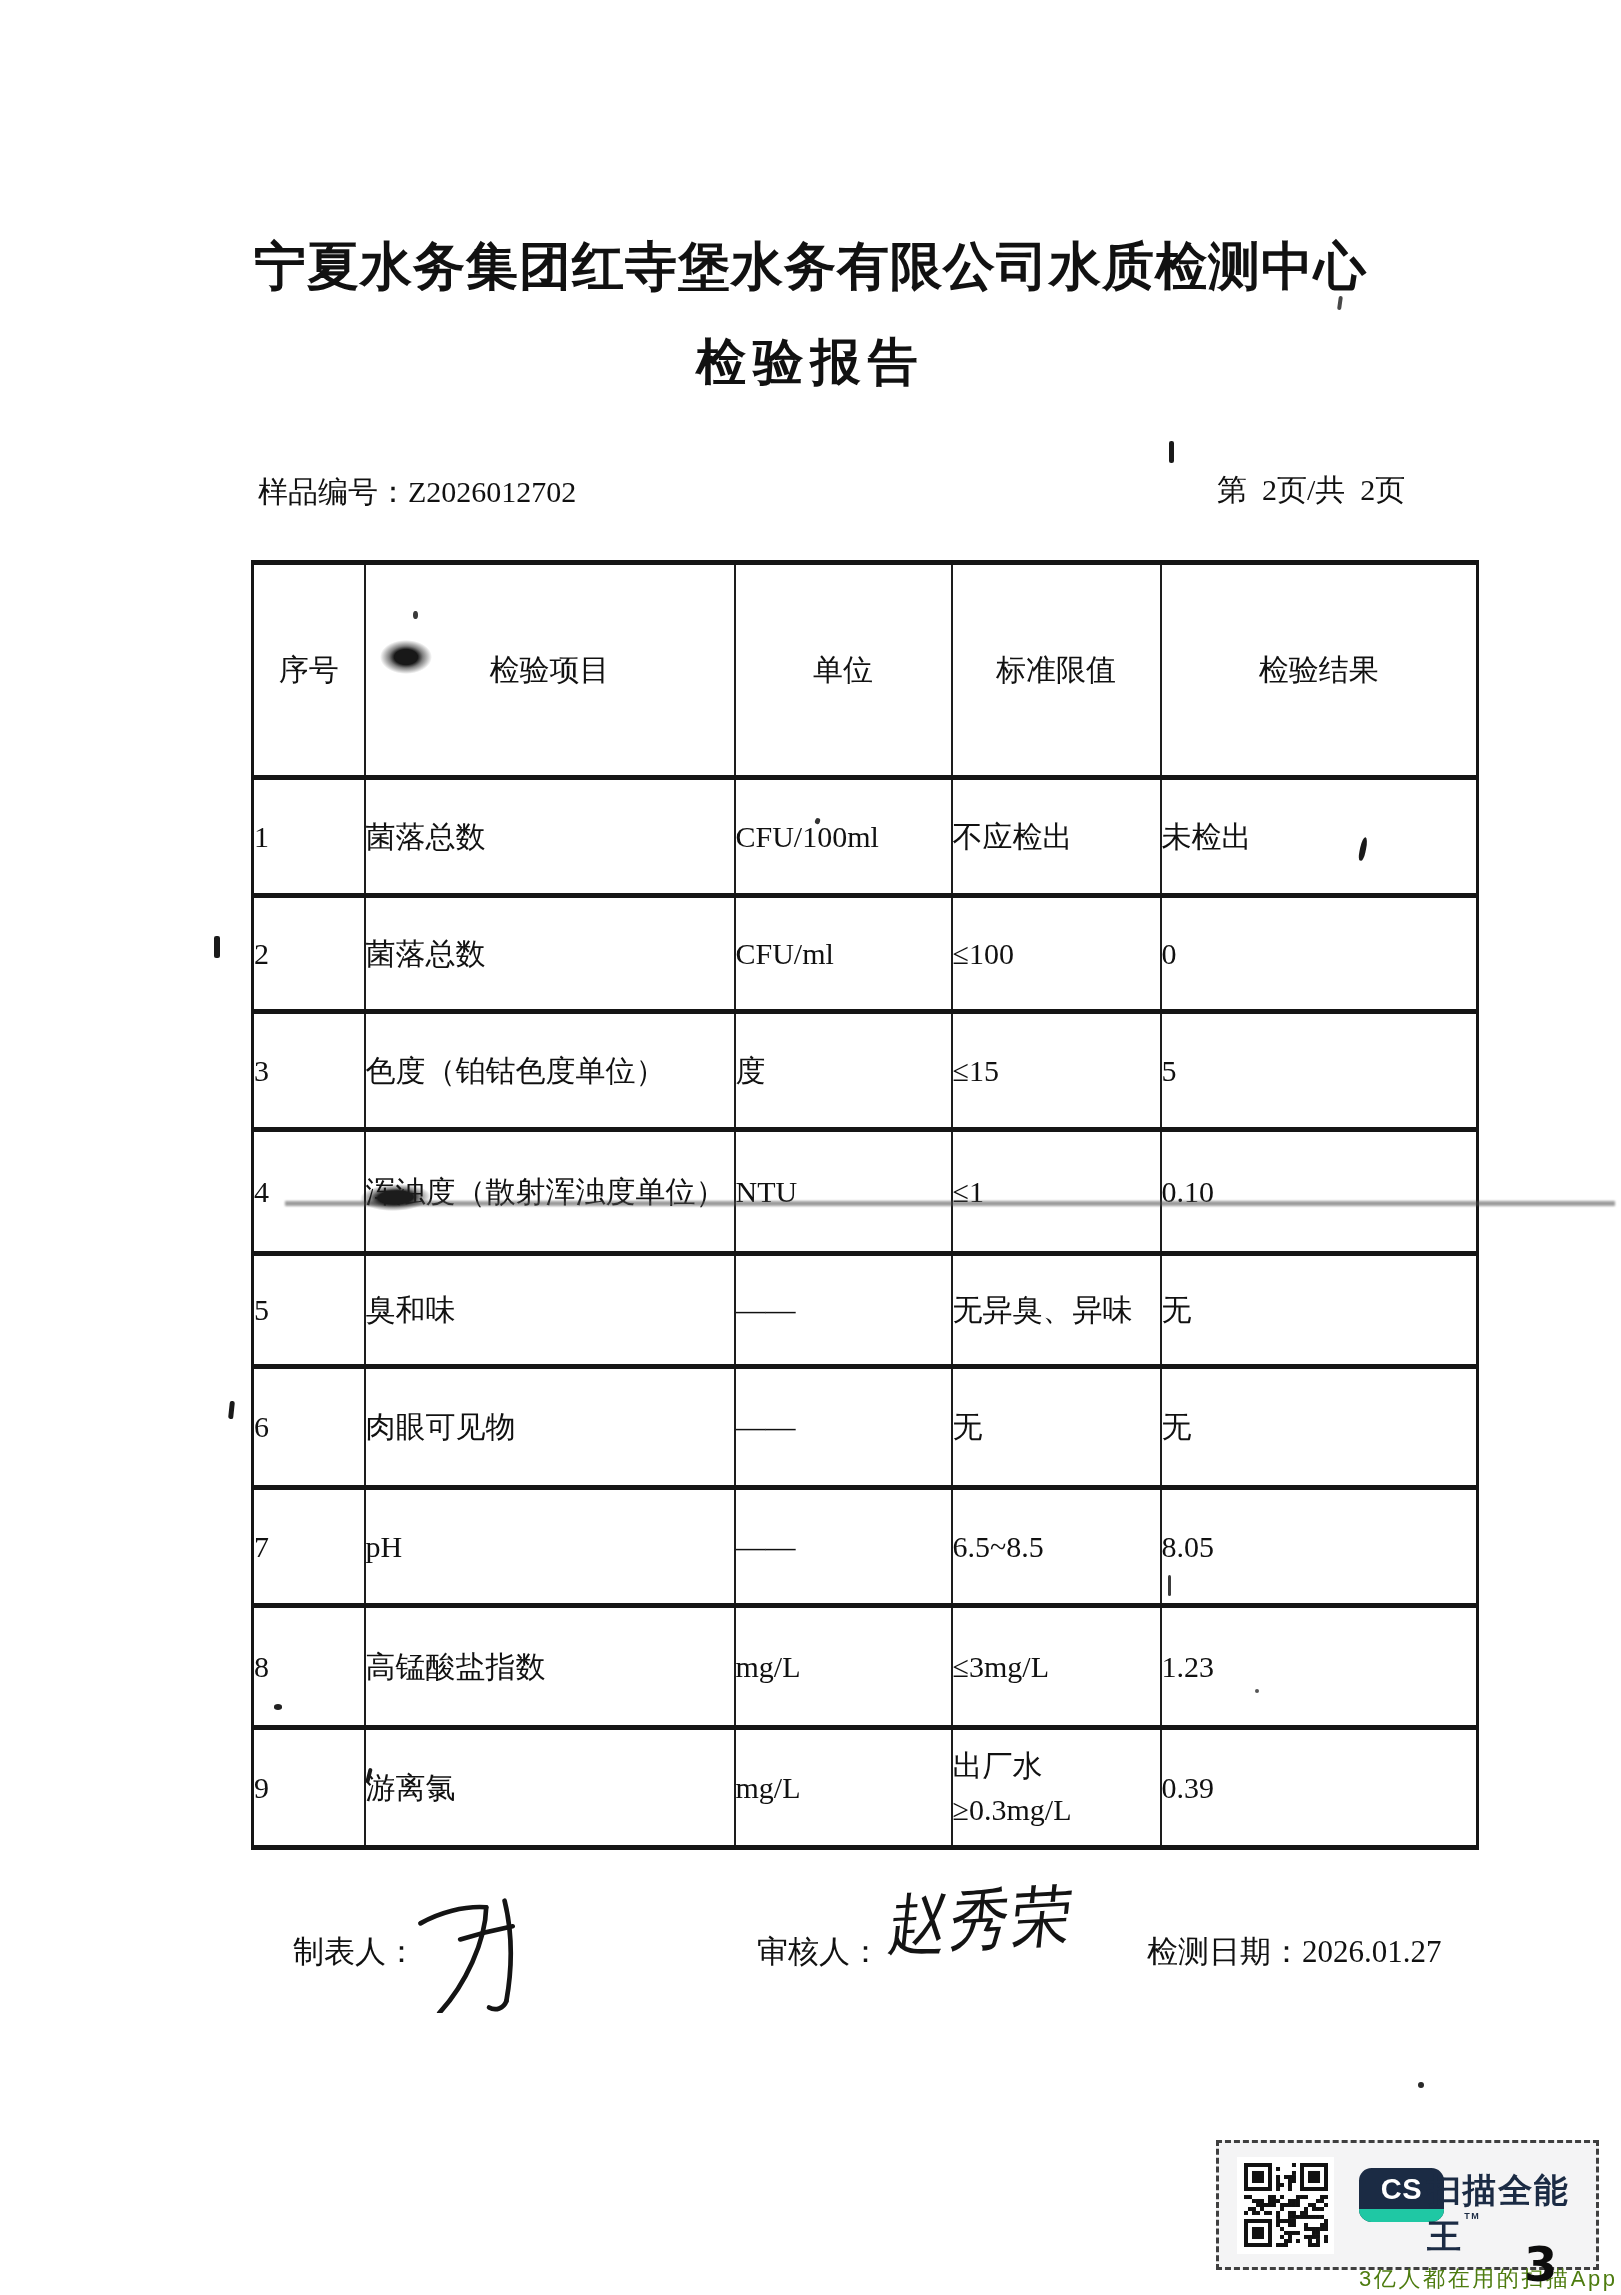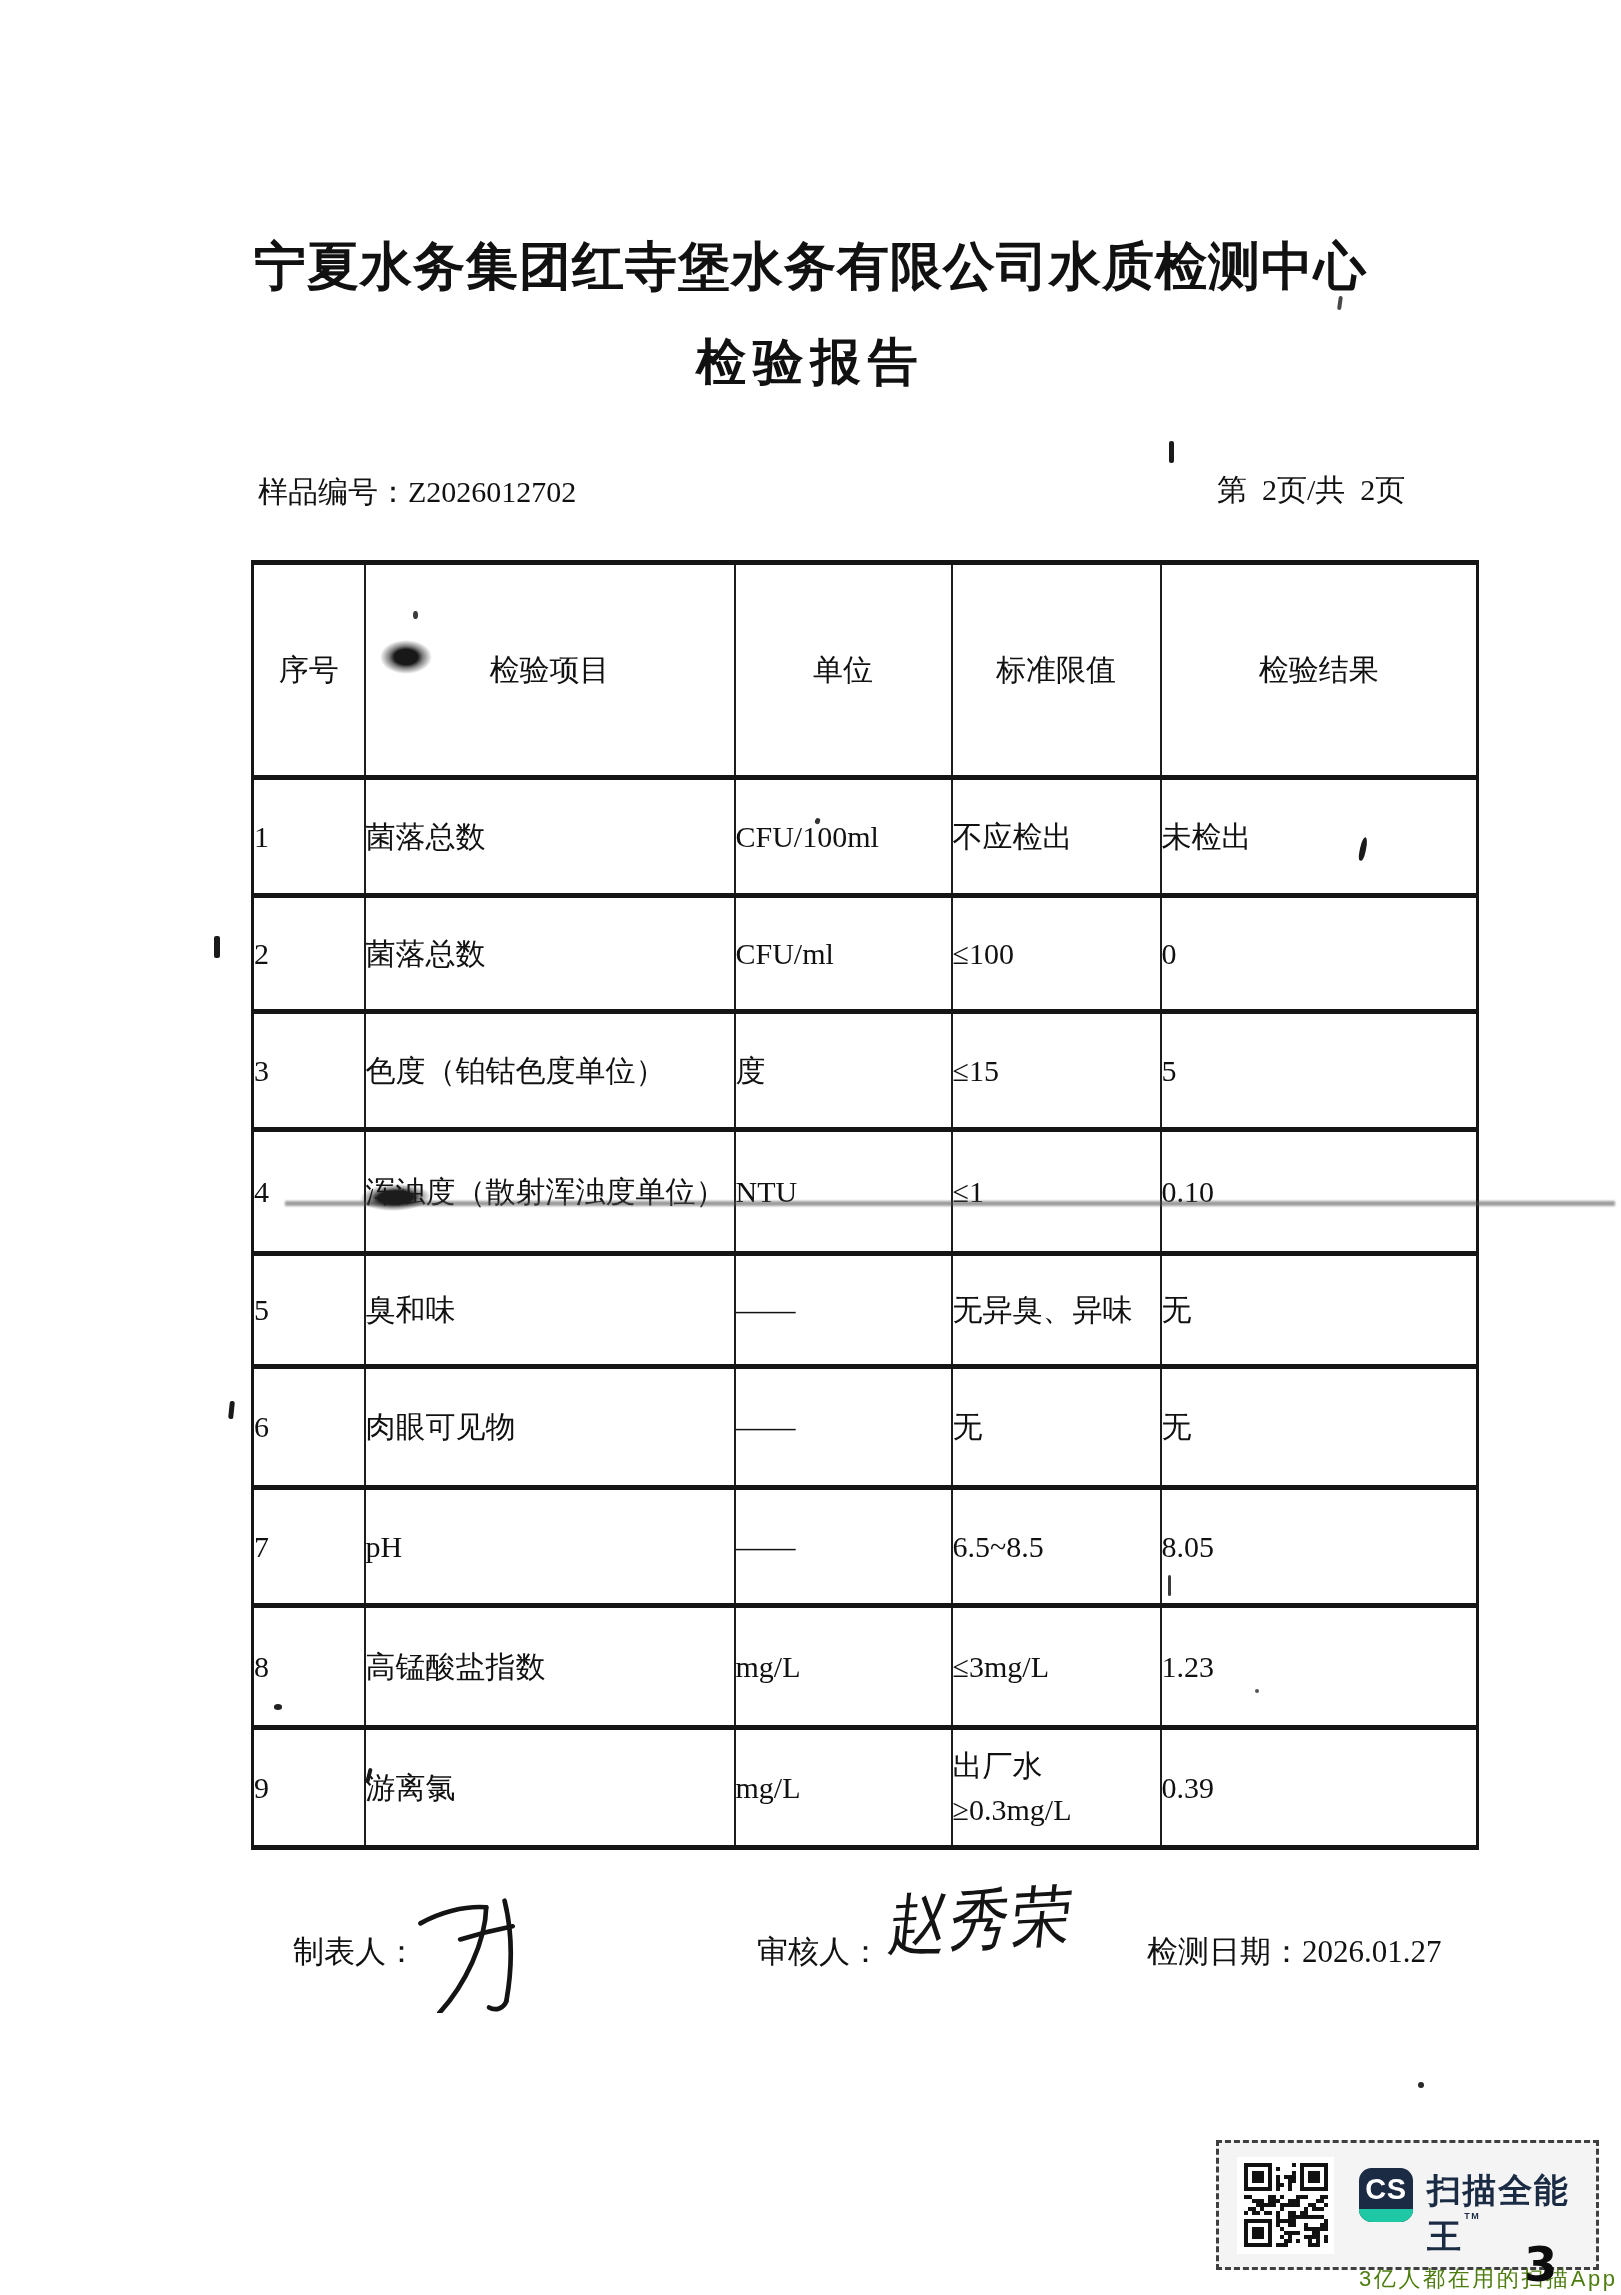--- a/index.html
+++ b/index.html
@@ -47,21 +47,21 @@
 
   
   .wm-box{
     position:absolute; left:1216px; top:2140px; width:383px; height:130px;
     background:#f4f4f5; border:3.7px dashed #3f3f3f; box-sizing:border-box;
   }
   .wm-qr-panel{ position:absolute; left:18px; top:13.6px; width:97px; height:97px; background:#ffffff; }
   .wm-qr-panel svg{ position:absolute; left:6.8px; top:6.8px; }
   .wm-appicon{
     position:absolute; left:140px; top:25px; width:54px; height:54px;
-    border-radius:12.6px; overflow:hidden;
+    border-radius:12.6px; overflow:hidden;padding-left:31px;
   }
   .wm-appicon .cs{
     position:absolute; top:1px; left:0; width:100%; height:39px;
     color:#fff; font-family:"Liberation Sans", sans-serif; font-weight:bold;
     font-size:29px; text-align:center; line-height:41px; letter-spacing:0.5px;
   }
   .wm-icon-strip{ position:absolute; left:0; bottom:0; width:100%; height:12.6px; }
   .wm-appname{
     position:absolute; left:208px; top:25px;
     font-family:"Liberation Sans", sans-serif; font-weight:bold; font-size:34px;

